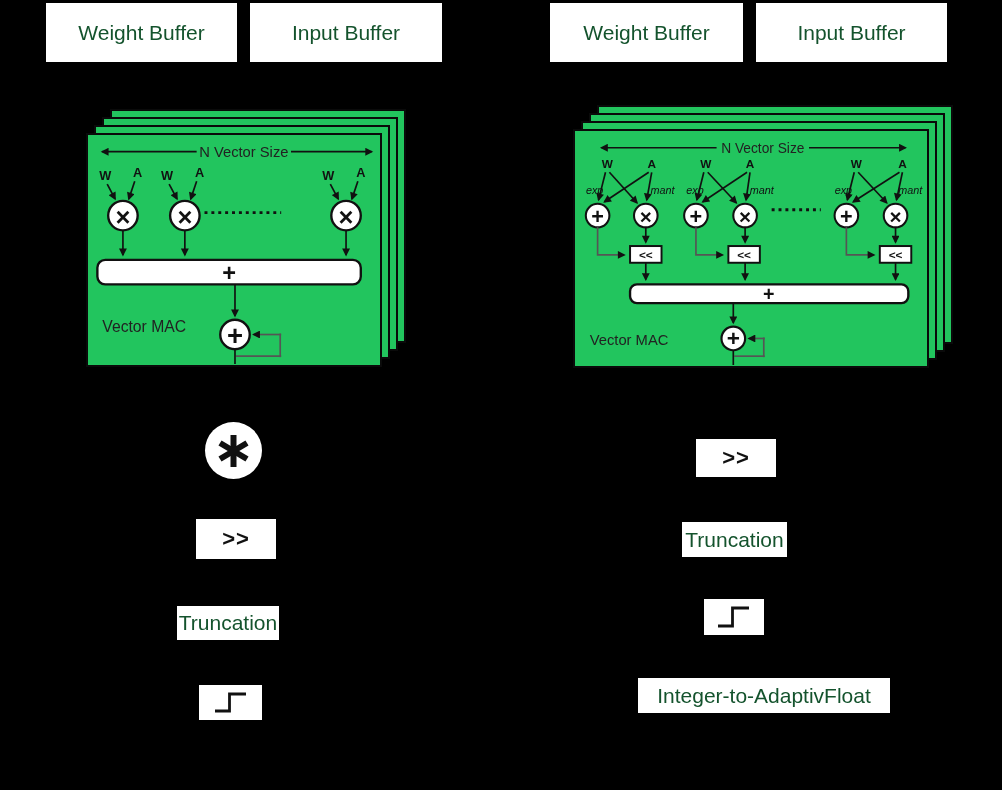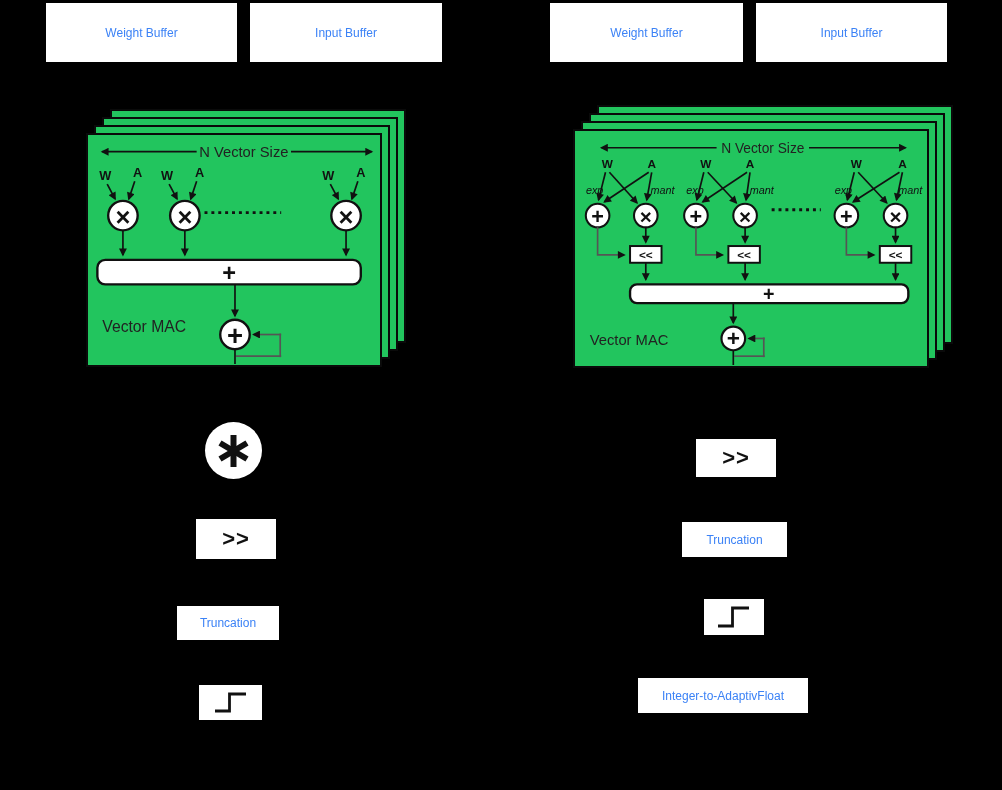--- a/index.html
+++ b/index.html
@@ -1,19 +1,19 @@
 <!DOCTYPE html>
 <html><head>
 <meta charset="utf-8">
 <style>
   html,body{margin:0;padding:0;background:#000;}
   .stage{position:relative;width:1002px;height:790px;background:#000;overflow:hidden;
          font-family:"Liberation Sans","DejaVu Sans",sans-serif;}
   .wbox{position:absolute;background:#fff;display:flex;align-items:center;justify-content:center;
-        color:#3b82f6;font-size:12px;box-sizing:border-box;}
+        color:#14532d;font-size:21px;box-sizing:border-box;}
   .opbox{font-weight:bold;font-size:22px;color:#111;letter-spacing:1px;}
   .circle-op{position:absolute;background:#fff;border-radius:50%;display:flex;align-items:center;justify-content:center;}
   .card{position:absolute;background:#22c55e;border:2px solid #0a0a0a;box-sizing:border-box;}
   svg text{font-family:"Liberation Sans","DejaVu Sans",sans-serif;fill:#111;}
   svg .ln{stroke:#111;stroke-width:1.7;fill:none;}
   svg .lngray{stroke:#555;stroke-width:1.7;fill:none;}
   svg .shape{fill:#fff;stroke:#111;}
   svg .t15{font-size:15px;fill:#222;}
   svg .t14{font-size:14px;fill:#222;}
   svg .wa{font-size:13px;font-weight:bold;text-anchor:middle;}
@@ -231,18 +231,18 @@
       <span>&gt;&gt;</span>
     </div>
     <div class="wbox" style="left:682px;top:522px;width:105px;height:35px">
       <span>Truncation</span>
     </div>
     <div class="wbox" style="left:704px;top:599px;width:60px;height:36px">
       <svg viewBox="0 0 60 36" width="60" height="36">
         <path d="M 14,27 H 28.5 V 9 H 45" fill="none" stroke="#111" stroke-width="2.8"></path>
       </svg>
     </div>
-    <div class="wbox" style="left:638px;top:678px;width:170px;height:35px">
+    <div class="wbox" style="left:638px;top:678px;width:252px;height:35px">
       <span>Integer-to-AdaptivFloat</span>
     </div>
   </section>
 
 </div>
 
 </body></html>

